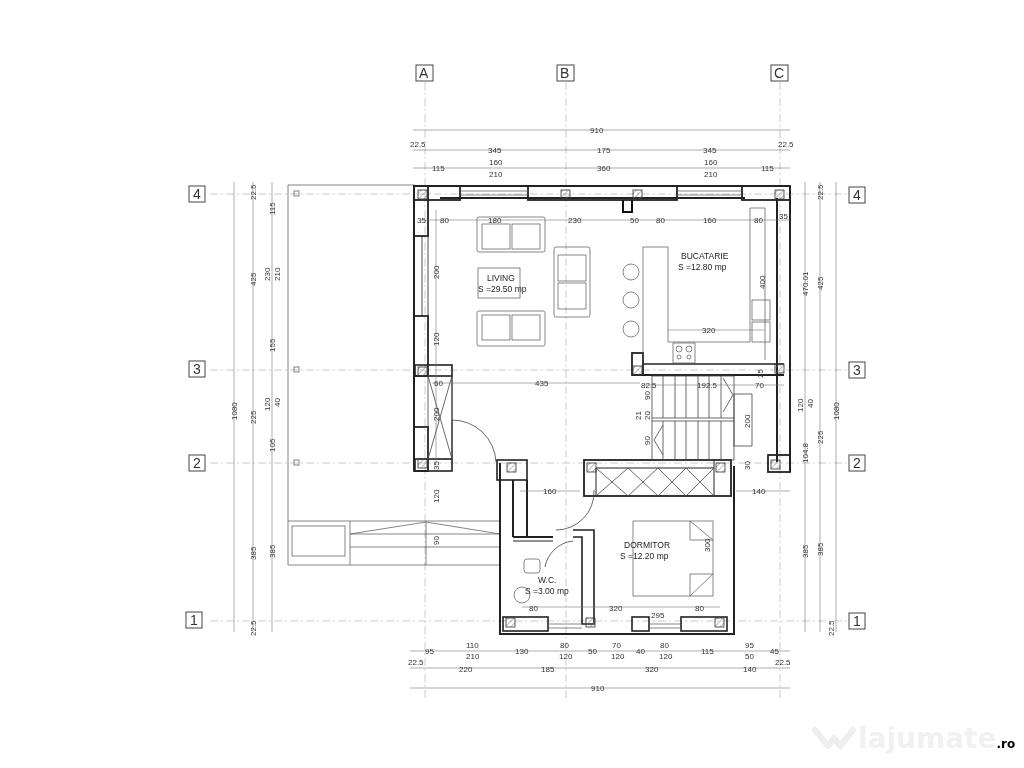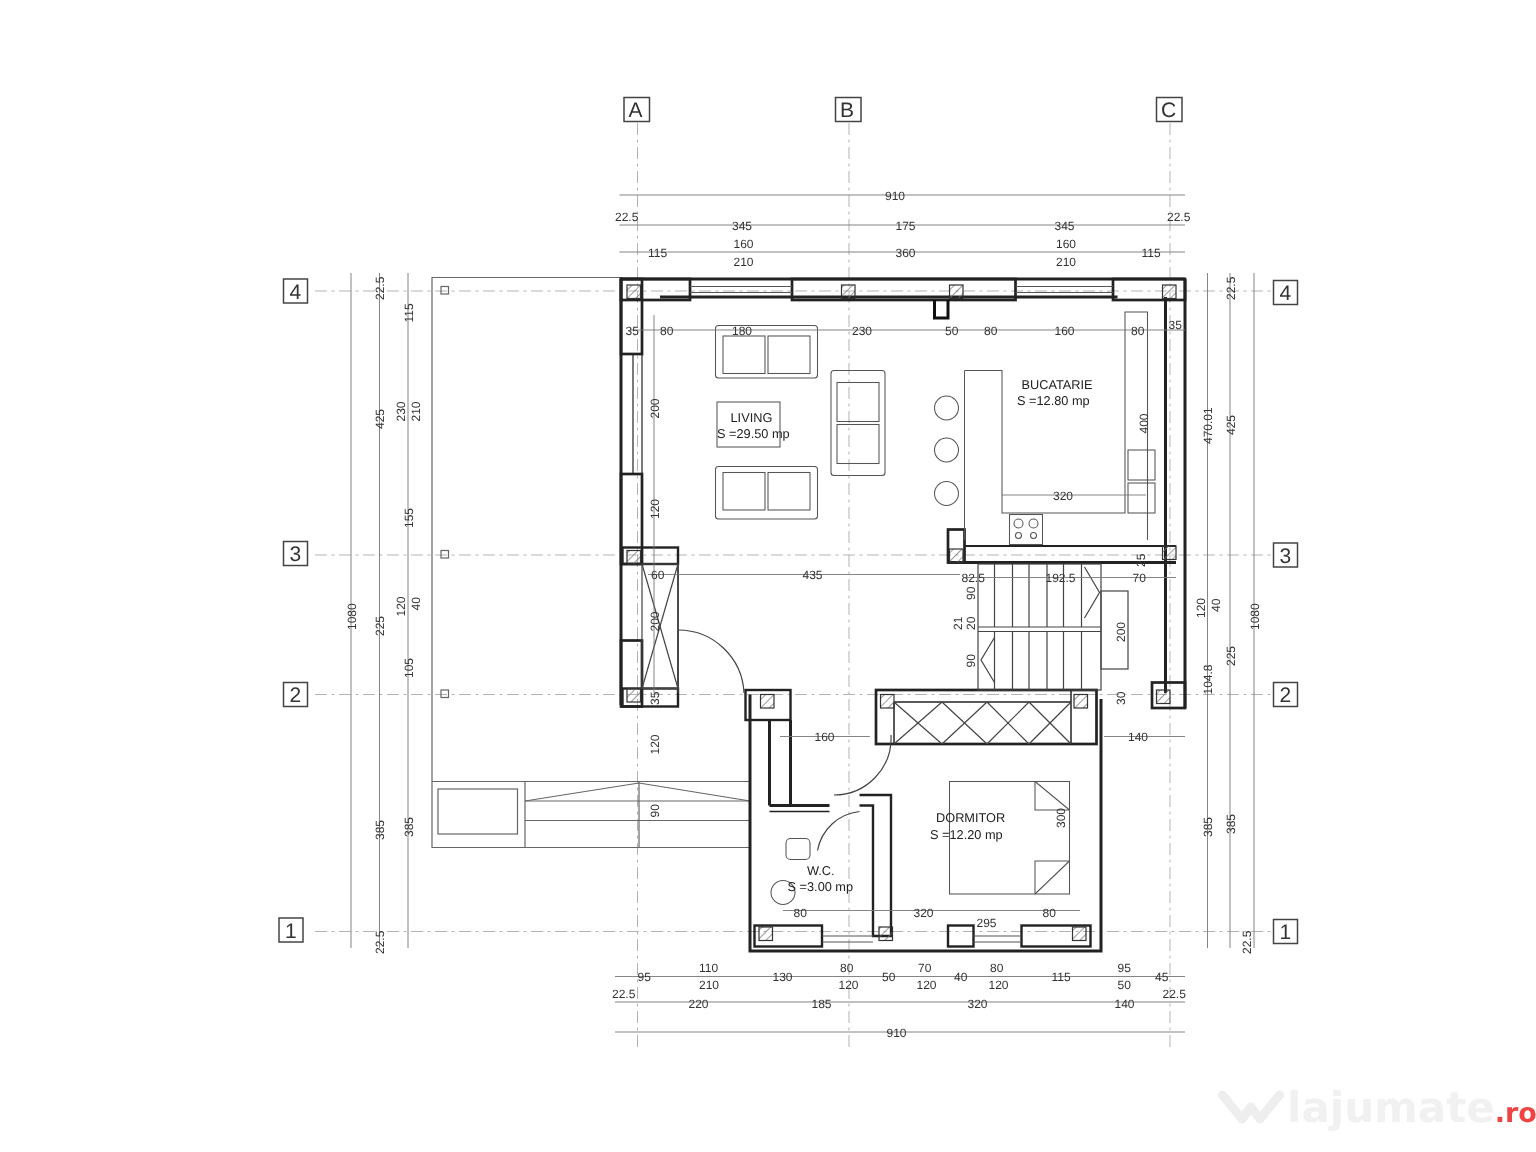--- a/index.html
+++ b/index.html
@@ -2,21 +2,21 @@
 <html><head>
 <meta charset="utf-8">
 <style>
   html,body{margin:0;padding:0;background:#ffffff;}
   body{width:1024px;height:768px;overflow:hidden;position:relative;font-family:"Liberation Sans",sans-serif;}
   svg{position:absolute;left:0;top:0;}
   .dim{font-family:"Liberation Sans",sans-serif;font-size:8px;fill:#333;}
   .room{font-family:"Liberation Sans",sans-serif;font-size:8.5px;fill:#222;}
   .axis{font-family:"Liberation Sans",sans-serif;font-size:14px;fill:#333;}
   .wm{position:absolute;left:818px;top:718px;font-family:"DejaVu Sans",sans-serif;font-size:34px;color:#f1f1f1;letter-spacing:0px;font-weight:bold;}
-  .wm .tld{font-size:18px;color:#ef4444;}
+  .wm .tld{font-size:12px;color:#000000;}
   .wm-logo{position:absolute;left:812px;top:722px;}
 </style>
 </head>
 <body>
 
 <svg width="1024" height="768" viewBox="0 0 1024 768">
   <defs>
     <pattern id="hatch" width="4" height="4" patternUnits="userSpaceOnUse" patternTransform="rotate(45)">
       <line x1="0" y1="0" x2="0" y2="4" stroke="#777" stroke-width="1"></line>
     </pattern>

